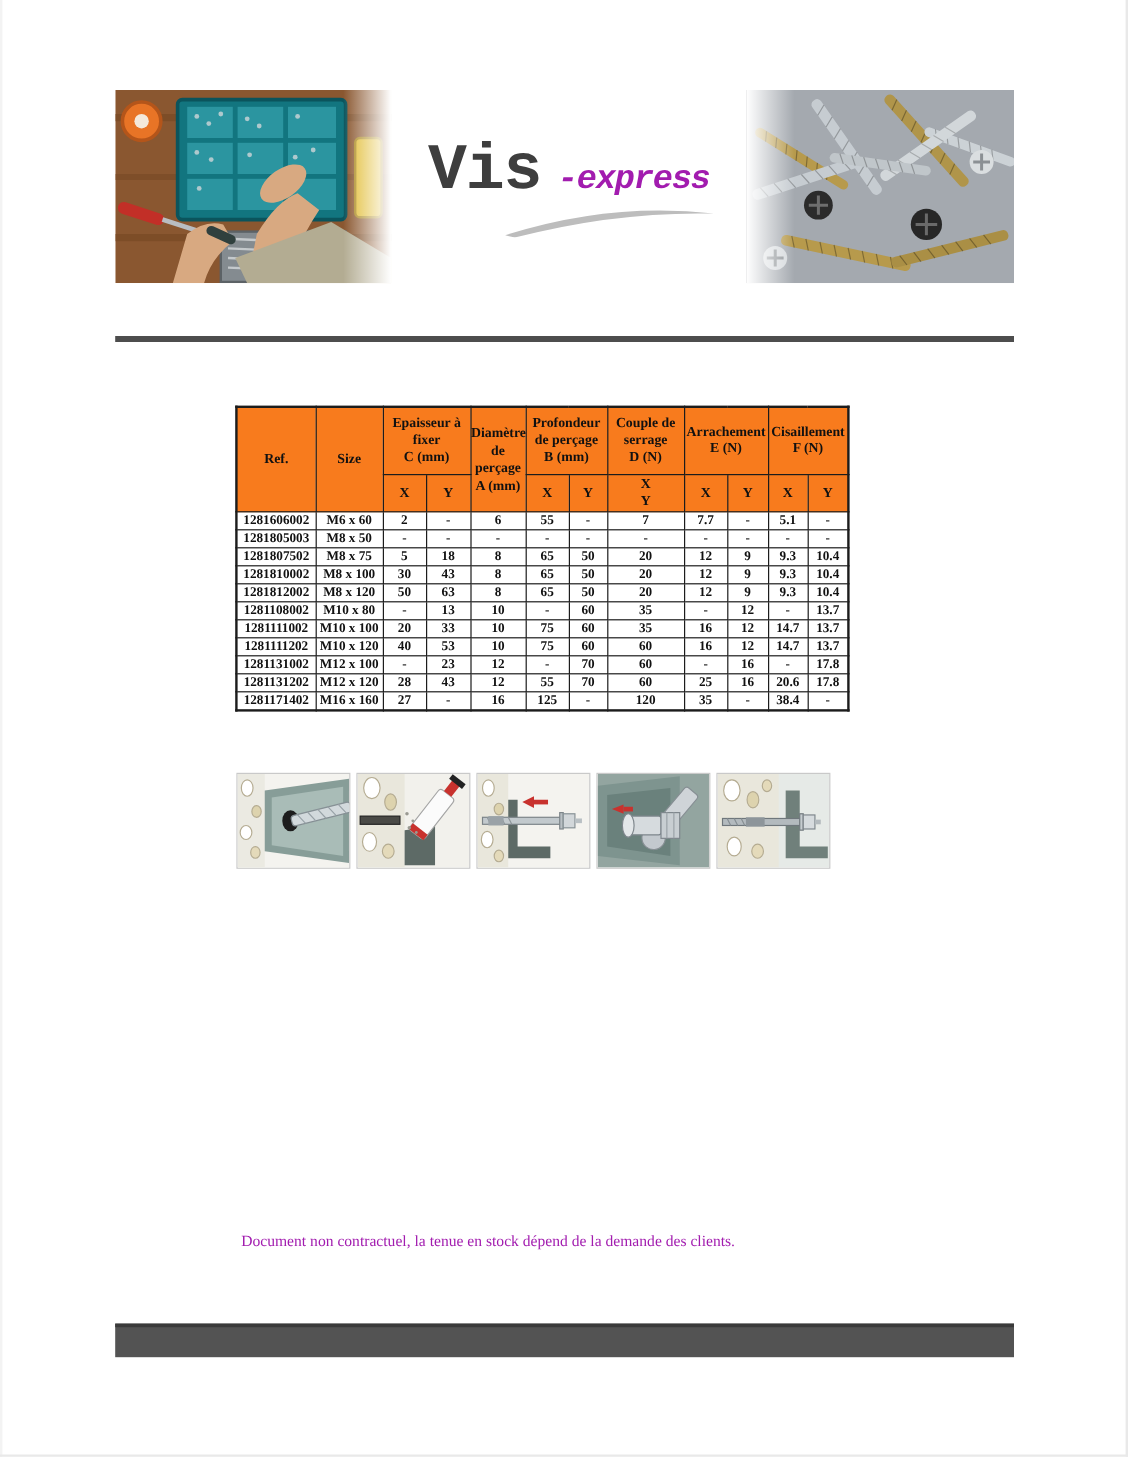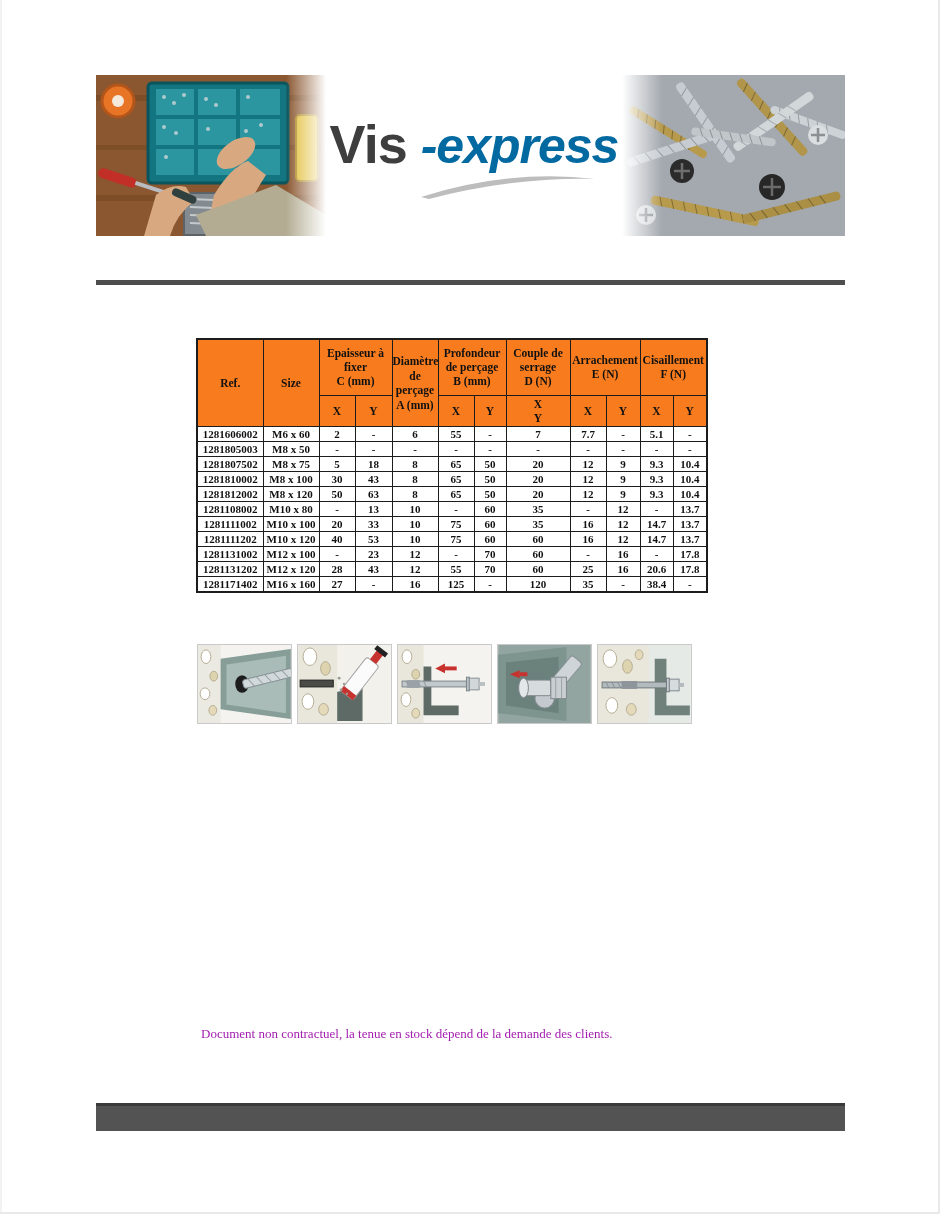--- a/index.html
+++ b/index.html
@@ -10,23 +10,23 @@
   
   .header-band { position:absolute; left:96px; top:75px; width:749px; height:161px; display:flex; }
   .photo { position:relative; height:161px; overflow:hidden; }
   .photo-left  { width:230px; }
   .photo-right { width:223px; }
   .fade-r { position:absolute; right:0; top:0; bottom:0; width:40px;
             background:linear-gradient(to right, rgba(255,255,255,0), #fff); }
   .fade-l { position:absolute; left:0; top:0; bottom:0; width:40px;
             background:linear-gradient(to left, rgba(255,255,255,0), #fff); }
   .logo-area { flex:1; display:flex; flex-direction:column; justify-content:center; align-items:center; background:#fff; }
-  .logo-line { display:flex; align-items:baseline; }
+  .logo-line { display:flex; align-items:baseline;font-family:Liberation Mono, monospace; }
   .logo-vis { font-size:54px; font-weight:bold; color:#3e3e3e; letter-spacing:-1px; }
-  .logo-express { font-size:50px; font-weight:bold; font-style:italic; color:#0369a1; letter-spacing:-1px;margin-left:14px; }
+  .logo-express { font-size:28px; font-weight:bold; font-style:italic; color:#a21caf; letter-spacing:-1px;margin-left:14px; }
   .logo-swoosh { margin-top:-2px; margin-left:70px; }
 
   
   .banner { position:absolute; left:96px; top:238px; width:749px; height:42px; background:#e87629;
             display:flex; align-items:center; justify-content:center; }
   .banner-text { color:#fff; font-weight:bold; font-size:34px; transform:scaleX(0.8);
                  text-shadow:0 1px 1px rgba(0,0,0,.15); white-space:nowrap; }
   .banner-rule { position:absolute; left:96px; top:280px; width:749px; height:5px; background:#4d4d4d; }
 
   

